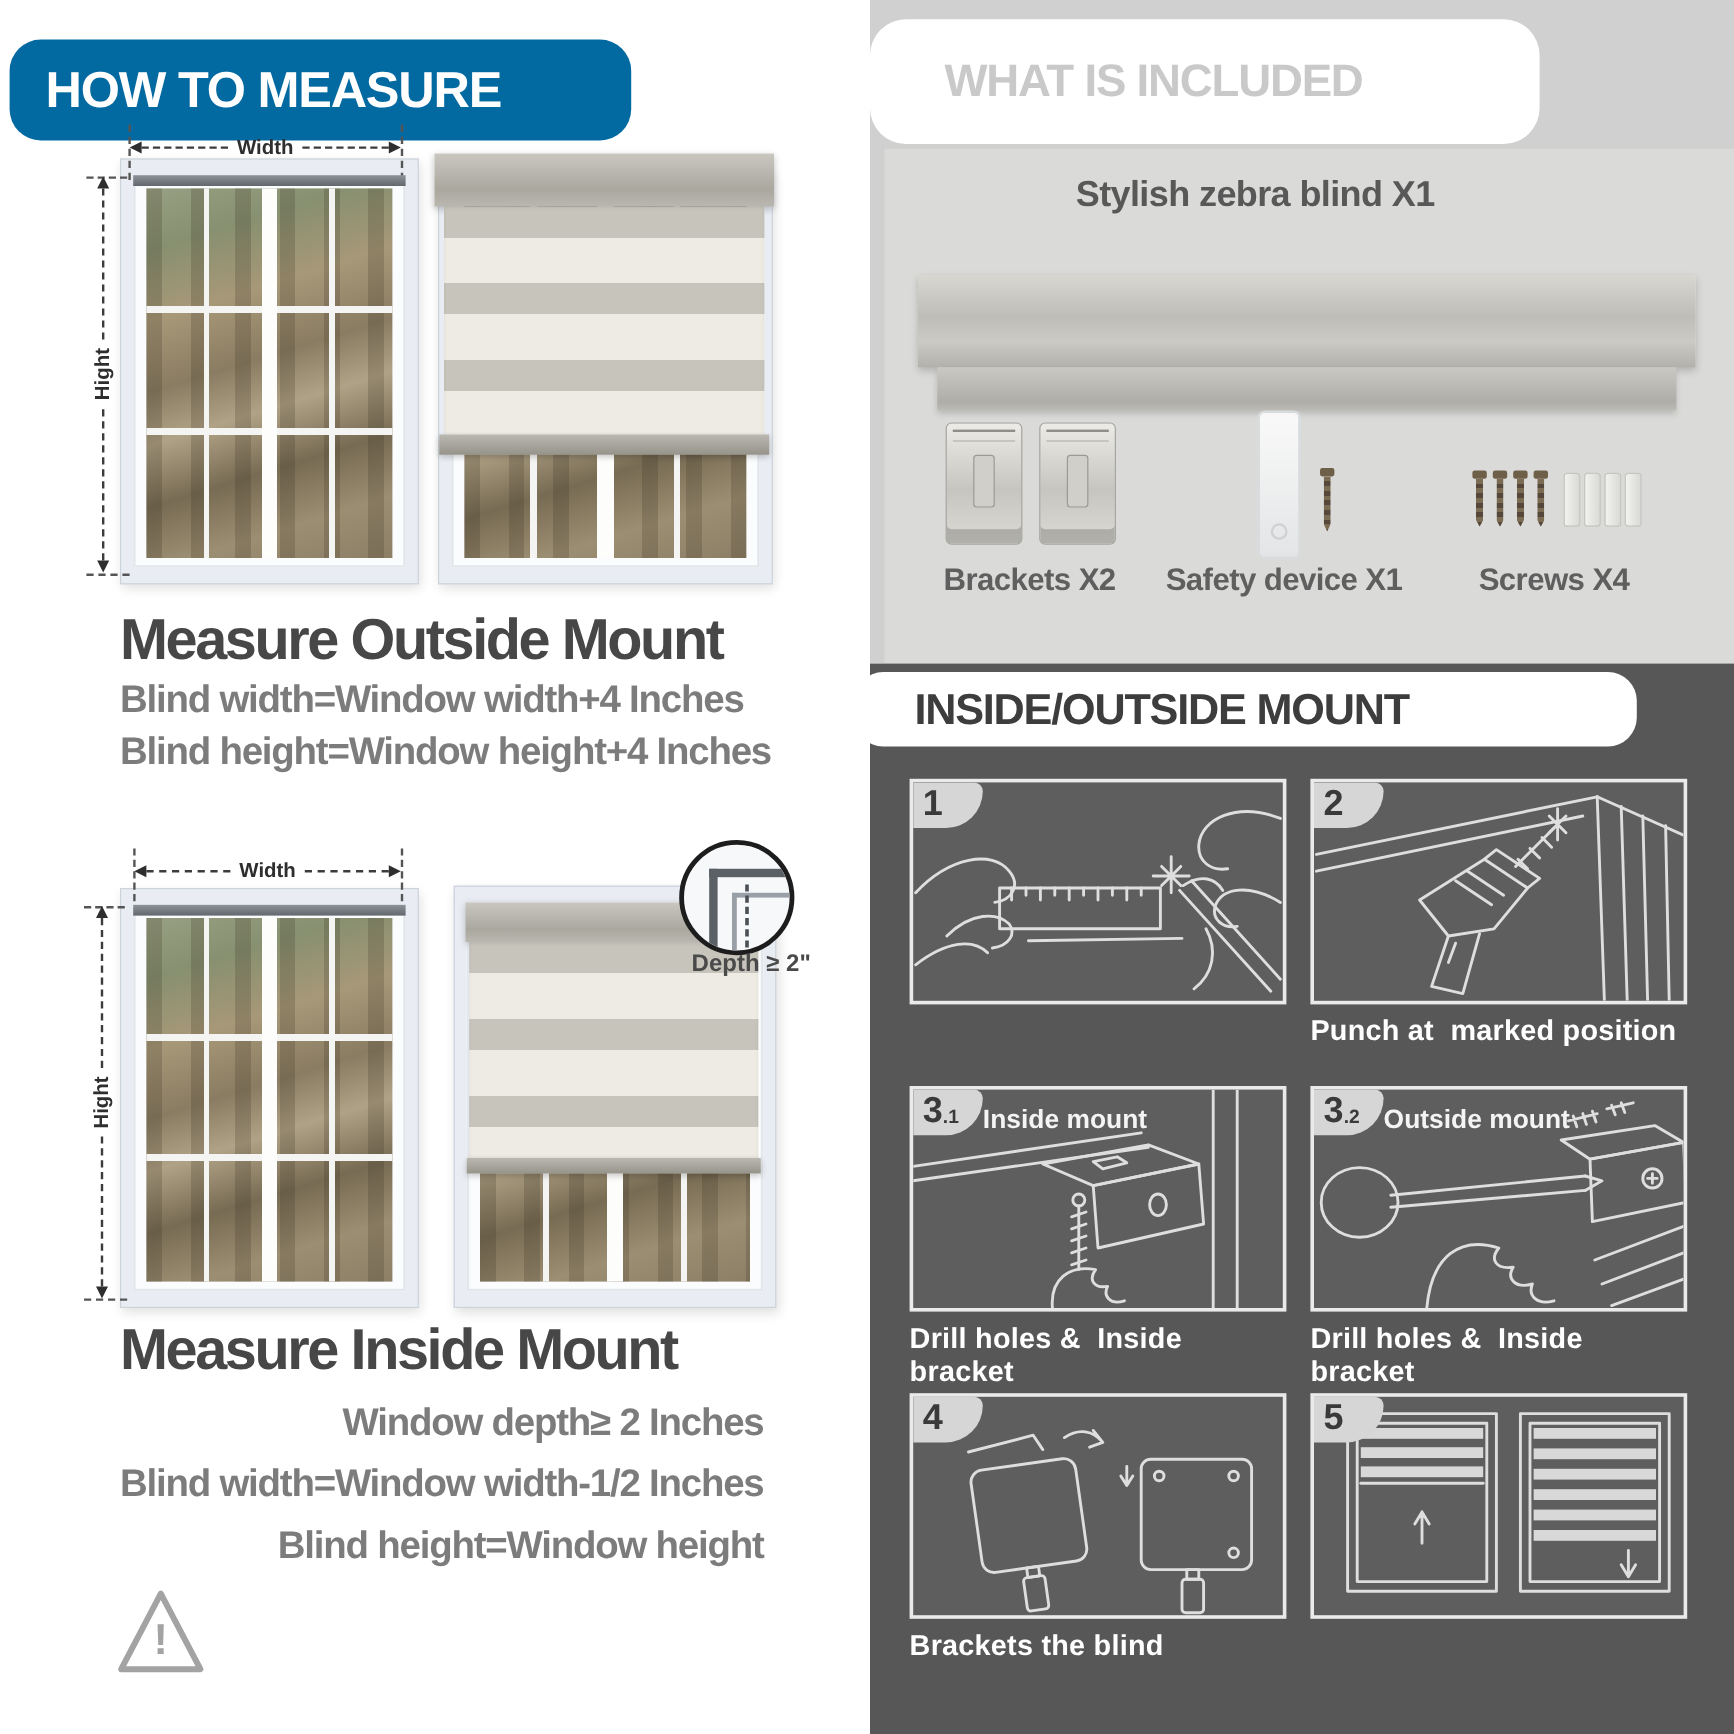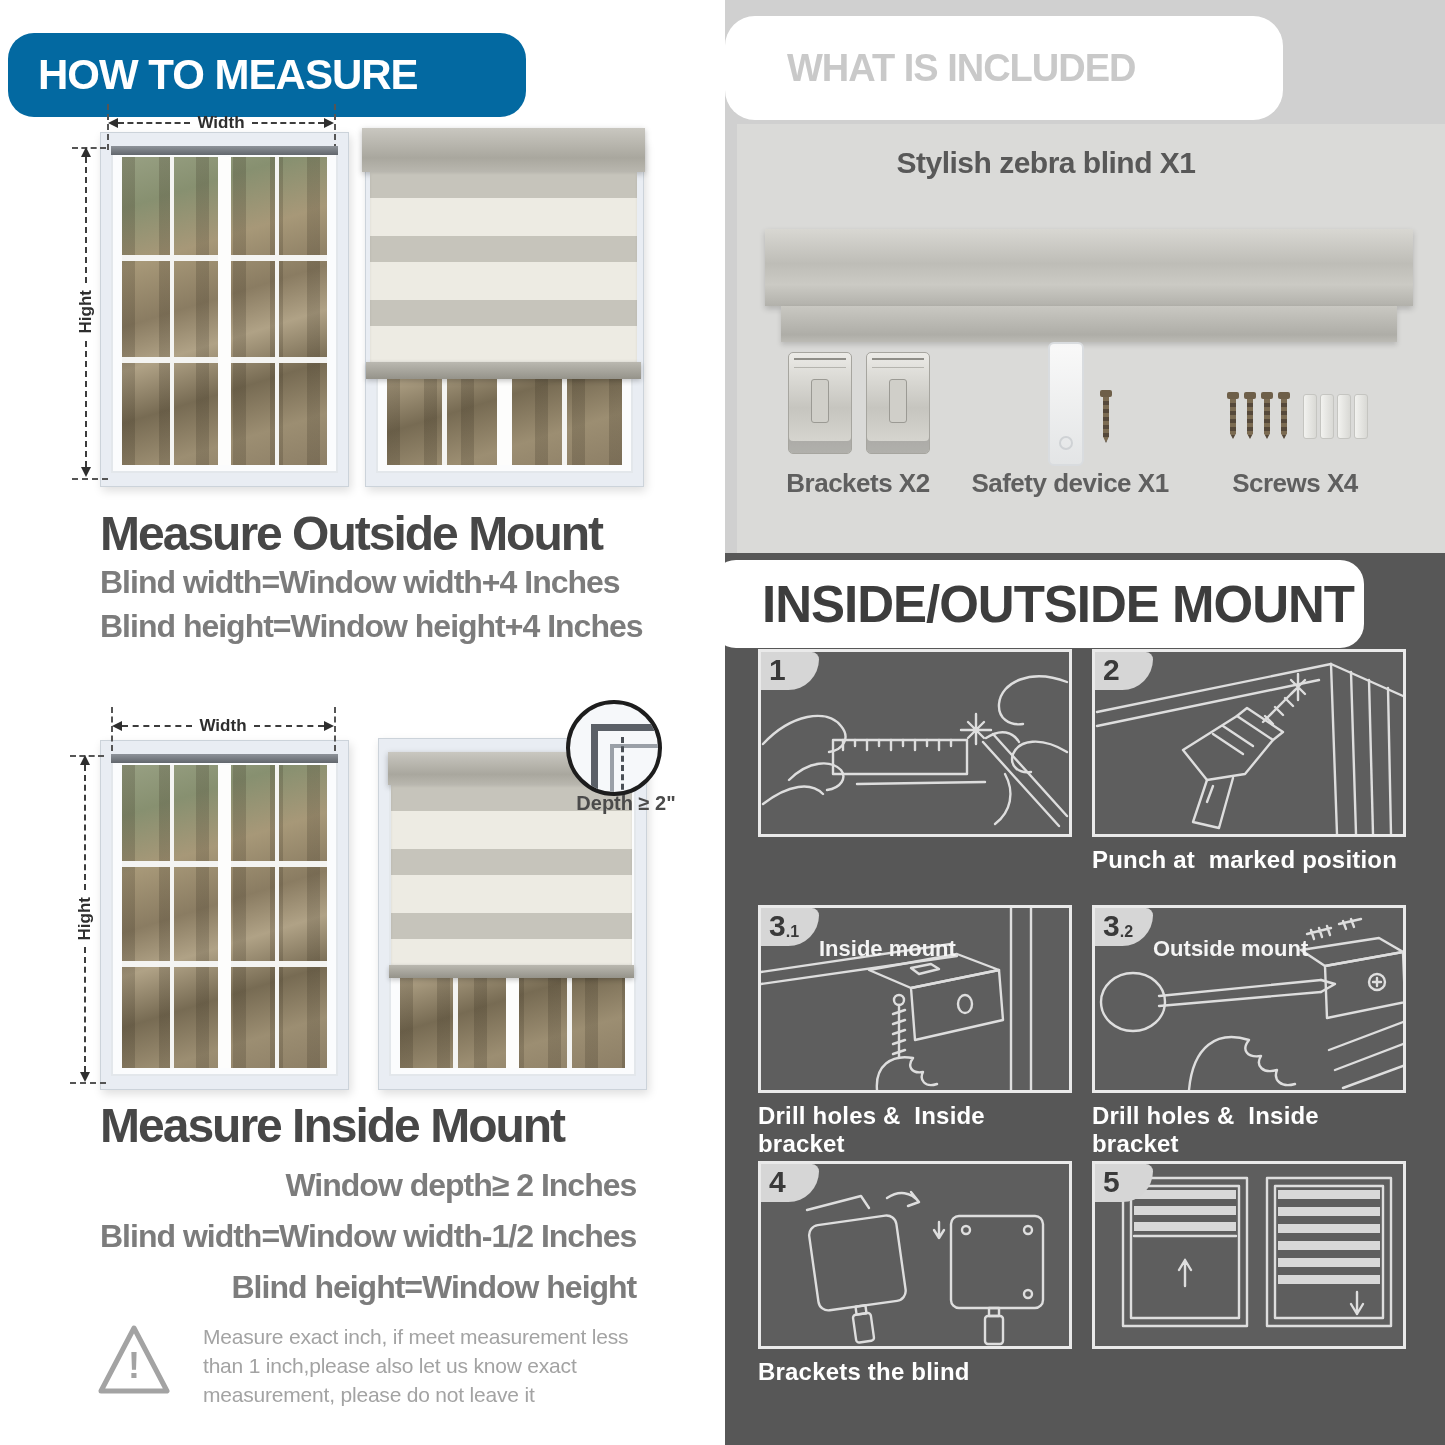--- a/index.html
+++ b/index.html
@@ -17,22 +17,22 @@
   }
   #left-pill{
     left:8px;top:33px;width:488px;height:84px;background:#0369a1;
     border-radius:26px;color:#ffffff;font-size:42px;padding-left:30px;
   }
   #included-pill{
     left:725px;top:16px;width:496px;height:104px;background:#ffffff;
     border-radius:30px;color:#c9c9c9;font-size:38px;padding-left:62px;
   }
   #mount-pill{
-    left:712px;top:560px;width:602px;height:88px;background:#ffffff;
-    border-radius:24px;color:#3d3d3d;font-size:51px;padding-left:50px;z-index:4;
+    left:712px;top:560px;width:602px;height:62px;background:#ffffff;
+    border-radius:24px;color:#3d3d3d;font-size:36px;padding-left:50px;z-index:4;
   }
 
   
   .measure-h{position:absolute;display:flex;align-items:center;height:18px;z-index:3;}
   .ah{width:0;height:0;border-top:5px solid transparent;border-bottom:5px solid transparent;flex:0 0 auto;}
   .ah.l{border-right:10px solid #2e2e2e;}
   .ah.r{border-left:10px solid #2e2e2e;}
   .dash{flex:1 1 auto;height:0;border-top:2px dashed #3c3c3c;}
   .mlabel{padding:0 7px;font-size:17px;font-weight:bold;color:#2e2e2e;}
   .measure-v{position:absolute;display:flex;flex-direction:column;align-items:center;width:18px;z-index:3;}
@@ -117,21 +117,21 @@
     color:#5f5f5f;letter-spacing:-0.5px;z-index:2;white-space:nowrap;}
 
   
   .step{position:absolute;width:314px;z-index:3;}
   .step .panel{height:188px;border:3px solid #eaeaea;background:#5e5e5e;position:relative;overflow:hidden;box-sizing:border-box;}
   .step .panel svg{position:absolute;left:0;top:0;width:100%;height:100%;}
   .badge{position:absolute;left:0;top:0;min-width:40px;height:38px;background:#d6d6d6;
     border-radius:0 10px 42px 0;display:flex;align-items:flex-start;padding:0 10px 0 8px;z-index:2;}
   .badge .n{font-size:30px;font-weight:bold;color:#3a3a3a;line-height:36px;}
   .badge .s{font-size:16px;font-weight:bold;color:#3a3a3a;line-height:16px;margin-top:16px;}
-  .step-title{position:absolute;left:58px;top:12px;font-size:22px;font-weight:bold;color:#f4f4f4;z-index:2;white-space:nowrap;margin-top:16px;}
+  .step-title{position:absolute;left:58px;top:12px;font-size:22px;font-weight:bold;color:#f4f4f4;z-index:2;white-space:nowrap;}
   .caption{margin-top:9px;font-size:24px;font-weight:bold;color:#ffffff;white-space:pre-wrap;letter-spacing:0.2px;}
   .art{stroke:#dedede;stroke-width:2.4;fill:none;stroke-linecap:round;stroke-linejoin:round;}
   .artfill{fill:#d8d8d8;stroke:none;}
 </style>
 </head>
 <body>
 
 <section>
 
   <div class="pill" id="left-pill">HOW TO MEASURE</div>
@@ -226,21 +226,20 @@
     <div>Window depth≥ 2 Inches</div>
     <div>Blind width=Window width-1/2 Inches</div>
     <div>Blind height=Window height</div>
   </div>
 
   <div id="warning">
     <svg width="78" height="76" viewBox="0 0 78 76">
       <path d="M39 6 L72 69 L6 69 Z" fill="none" stroke="#a3a3a3" stroke-width="5" stroke-linejoin="round"></path>
       <text x="39" y="56" text-anchor="middle" font-size="36" font-weight="bold" fill="#a3a3a3">!</text>
     </svg>
-    <div class="wtext">Measure exact inch, if meet measurement less than 1 inch,please also let us know exact measurement, please do not leave it</div>
   </div>
 </section>
 
 <section>
   <div class="abs" id="light-panel"></div>
   <div class="abs" id="inner-panel"></div>
   <div class="pill" id="included-pill">WHAT IS INCLUDED</div>
 
   <div id="product-label">Stylish zebra blind X1</div>
   <div class="hr-main"></div>

